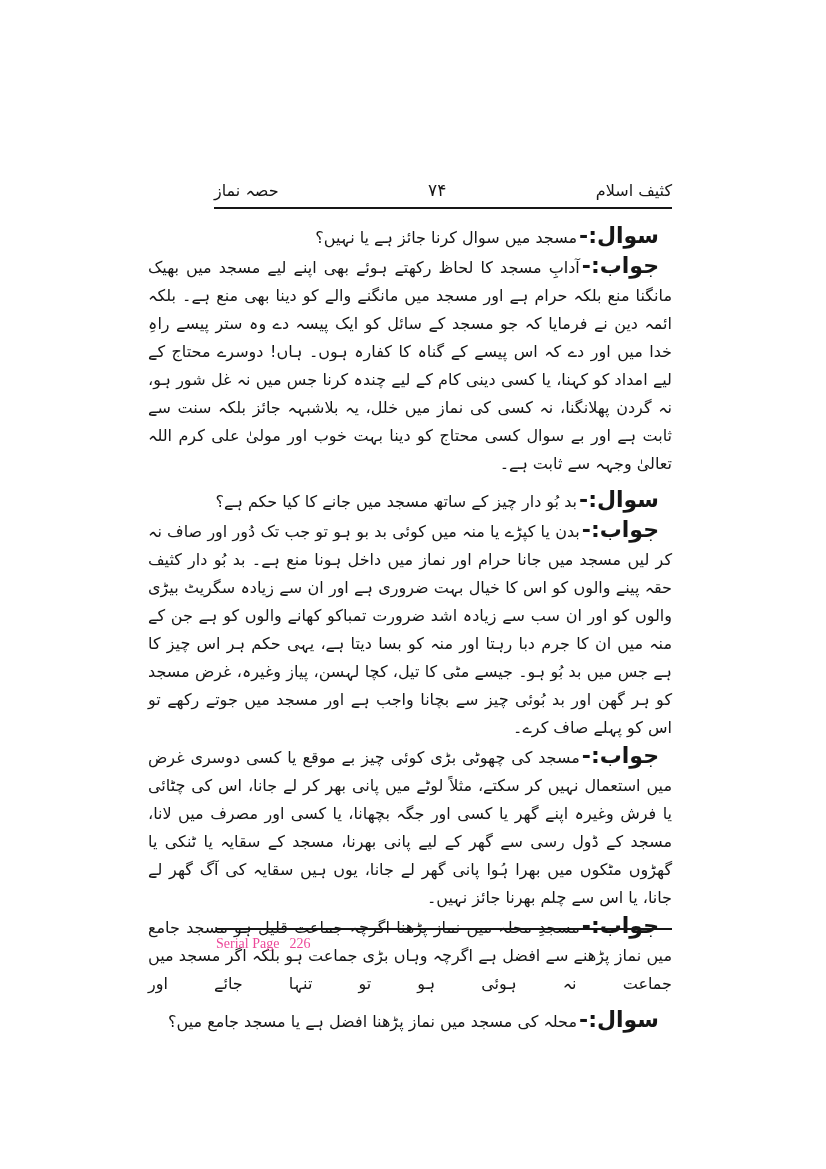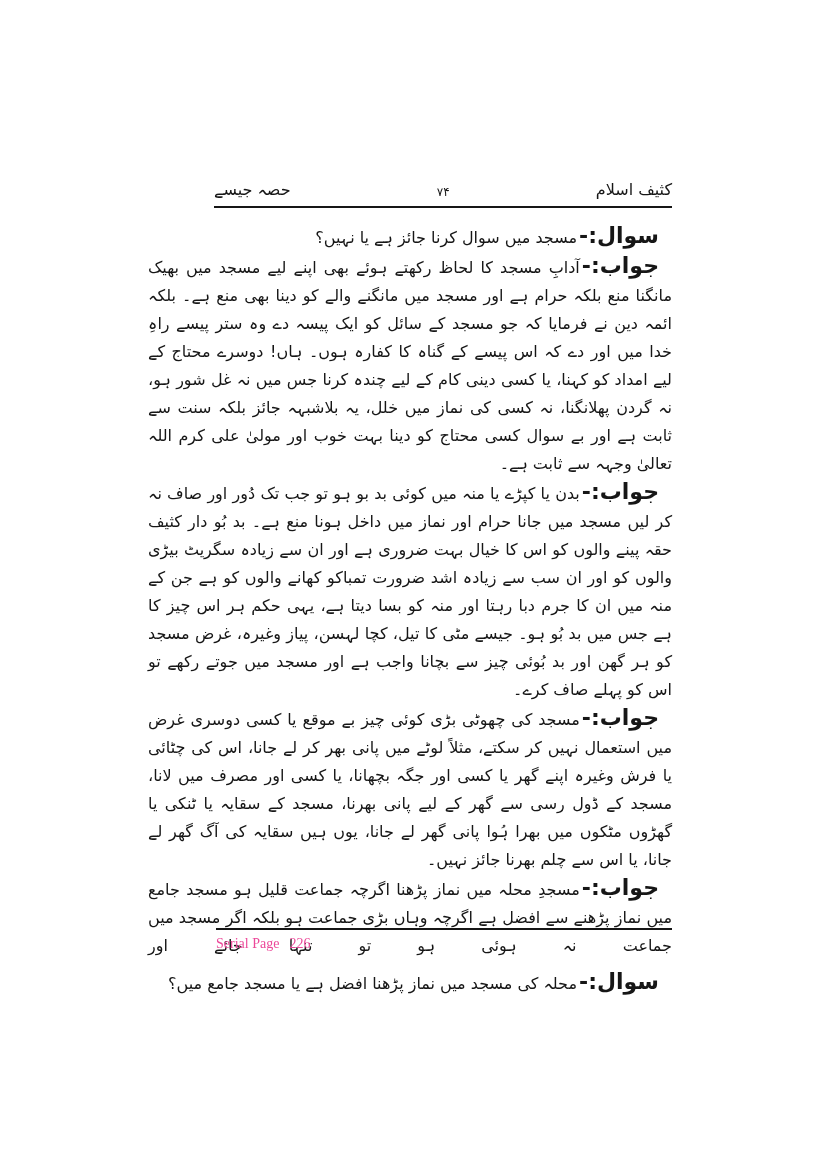--- a/index.html
+++ b/index.html
@@ -16,21 +16,21 @@
   .header{
     position:absolute;
     top:180px;left:214px;width:458px;
     display:flex;justify-content:space-between;align-items:flex-end;
     border-bottom:2px solid #161616;
     padding-bottom:7px;
     font-size:16px;
     direction:rtl;
   }
   .header .h-item{white-space:nowrap;}
-  .header .h-num{font-size:12px;letter-spacing:2px;}
+  .header .h-num{font-size:17px;letter-spacing:2px;}
   
   .body-text{
     position:absolute;
     top:222px;left:148px;width:524px;
     direction:rtl;
     font-size:16px;
     line-height:28px;
     text-align:justify;
   }
   .para{margin:0;text-indent:13px;}
@@ -55,29 +55,30 @@
   .footer .serial .num{padding-left:10px;}
 </style>
 </head>
 <body>
 
 <div class="page">
 
   <div class="header">
     <span class="h-item">کثیف اسلام</span>
     <span class="h-item h-num">۷۴</span>
-    <span class="h-item">حصہ جیسے</span>
+    <span class="h-item">حصہ نماز</span>
   </div>
 
   <div class="body-text">
 
     <p class="para question" style="margin-top:0"><span class="lbl">سوال:-</span><span>مسجد میں سوال کرنا جائز ہے یا نہیں؟</span></p>
 
     <p class="para answer"><span class="lbl">جواب:-</span><span>آدابِ مسجد کا لحاظ رکھتے ہوئے بھی اپنے لیے مسجد میں بھیک مانگنا منع بلکہ حرام ہے اور مسجد میں مانگنے والے کو دینا بھی منع ہے۔ بلکہ ائمہ دین نے فرمایا کہ جو مسجد کے سائل کو ایک پیسہ دے وہ ستر پیسے راہِ خدا میں اور دے کہ اس پیسے کے گناہ کا کفارہ ہوں۔ ہاں! دوسرے محتاج کے لیے امداد کو کہنا، یا کسی دینی کام کے لیے چندہ کرنا جس میں نہ غل شور ہو، نہ گردن پھلانگنا، نہ کسی کی نماز میں خلل، یہ بلاشبہہ جائز بلکہ سنت سے ثابت ہے اور بے سوال کسی محتاج کو دینا بہت خوب اور مولیٰ علی کرم اللہ تعالیٰ وجہہ سے ثابت ہے۔</span></p>
 
+    <p class="para question"><span class="lbl">سوال:-</span><span>بد بُو دار چیز کے ساتھ مسجد میں جانے کا کیا حکم ہے؟</span></p>
 
     <p class="para answer"><span class="lbl">جواب:-</span><span>بدن یا کپڑے یا منہ میں کوئی بد بو ہو تو جب تک دُور اور صاف نہ کر لیں مسجد میں جانا حرام اور نماز میں داخل ہونا منع ہے۔ بد بُو دار کثیف حقہ پینے والوں کو اس کا خیال بہت ضروری ہے اور ان سے زیادہ سگریٹ بیڑی والوں کو اور ان سب سے زیادہ اشد ضرورت تمباکو کھانے والوں کو ہے جن کے منہ میں ان کا جرم دبا رہتا اور منہ کو بسا دیتا ہے، یہی حکم ہر اس چیز کا ہے جس میں بد بُو ہو۔ جیسے مٹی کا تیل، کچا لہسن، پیاز وغیرہ، غرض مسجد کو ہر گھن اور بد بُوئی چیز سے بچانا واجب ہے اور مسجد میں جوتے رکھے تو اس کو پہلے صاف کرے۔</span></p>
 
 
     <p class="para answer"><span class="lbl">جواب:-</span><span>مسجد کی چھوٹی بڑی کوئی چیز بے موقع یا کسی دوسری غرض میں استعمال نہیں کر سکتے، مثلاً لوٹے میں پانی بھر کر لے جانا، اس کی چٹائی یا فرش وغیرہ اپنے گھر یا کسی اور جگہ بچھانا، یا کسی اور مصرف میں لانا، مسجد کے ڈول رسی سے گھر کے لیے پانی بھرنا، مسجد کے سقایہ یا ٹنکی یا گھڑوں مٹکوں میں بھرا ہُوا پانی گھر لے جانا، یوں ہیں سقایہ کی آگ گھر لے جانا، یا اس سے چلم بھرنا جائز نہیں۔</span></p>
 
     <p class="para answer cont"><span class="lbl">جواب:-</span><span>مسجدِ محلہ میں نماز پڑھنا اگرچہ جماعت قلیل ہو مسجد جامع میں نماز پڑھنے سے افضل ہے اگرچہ وہاں بڑی جماعت ہو بلکہ اگر مسجد میں جماعت نہ ہوئی ہو تو تنہا جائے اور</span></p>
 
     <p class="para question"><span class="lbl">سوال:-</span><span>محلہ کی مسجد میں نماز پڑھنا افضل ہے یا مسجد جامع میں؟</span></p>
 

